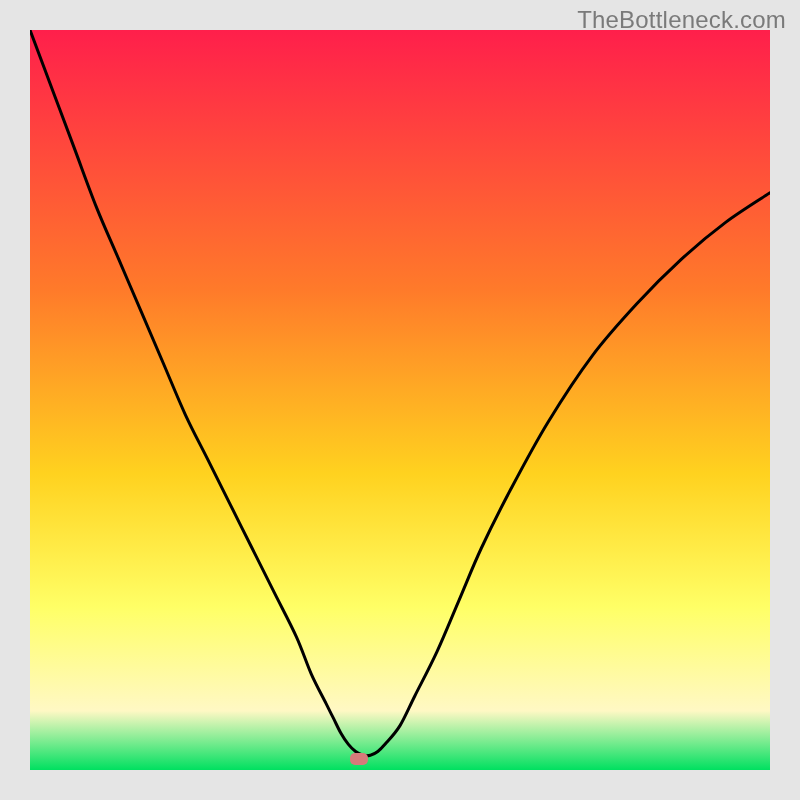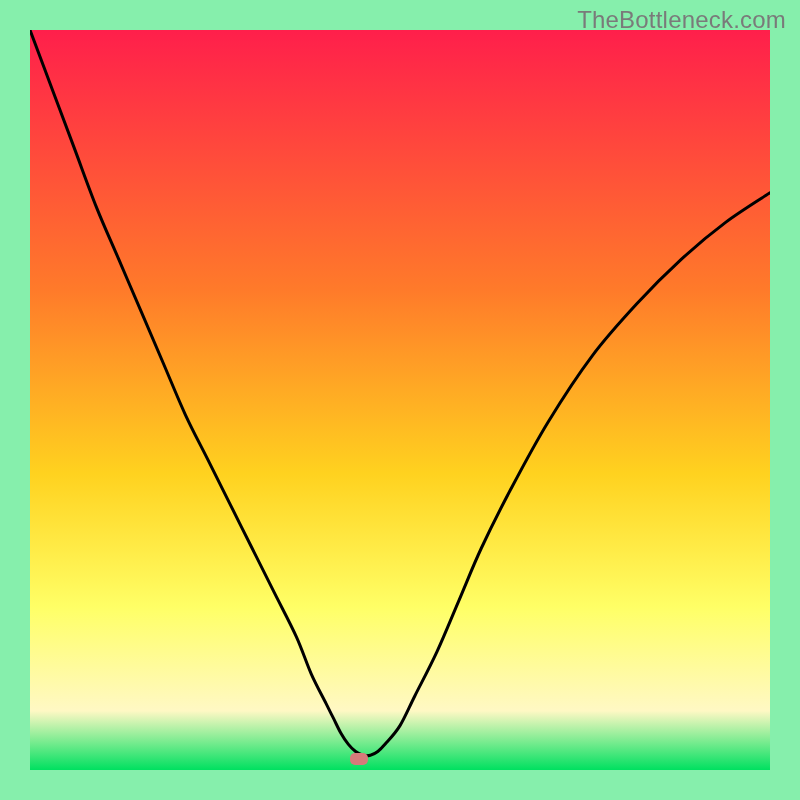--- a/index.html
+++ b/index.html
@@ -8,21 +8,21 @@
     width: 800px;
     height: 800px;
     background: #000;
     overflow: hidden;
     font-family: Arial, Helvetica, sans-serif;
   }
   .frame {
     position: absolute;
     left: 0; top: 0;
     width: 800px; height: 800px;
-    background: #86efac;
+    background: #e5e5e5;
   }
   .watermark {
     position: absolute;
     top: 6px;
     right: 14px;
     color: #7a7a7a;
     font-size: 24px;
     font-weight: 500;
     letter-spacing: 0.2px;
     pointer-events: none;

